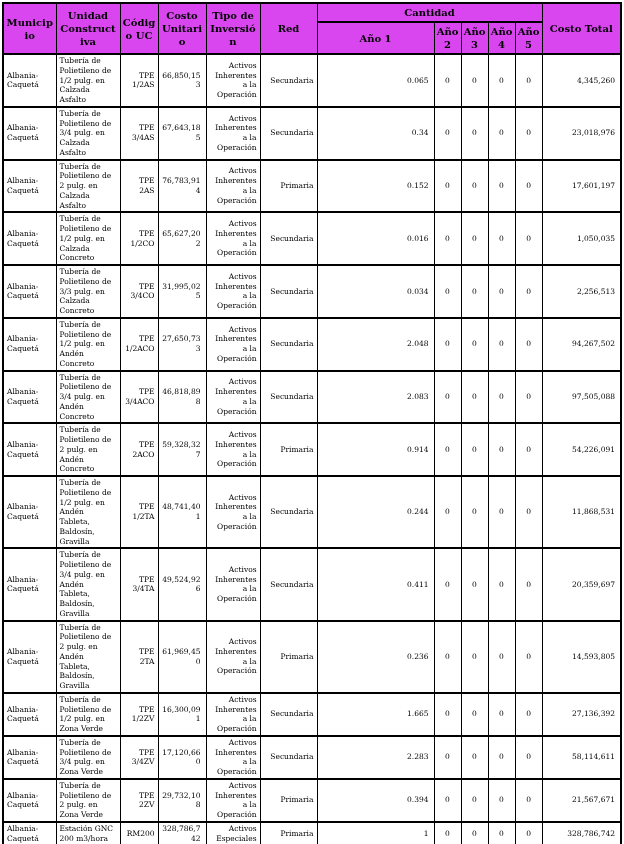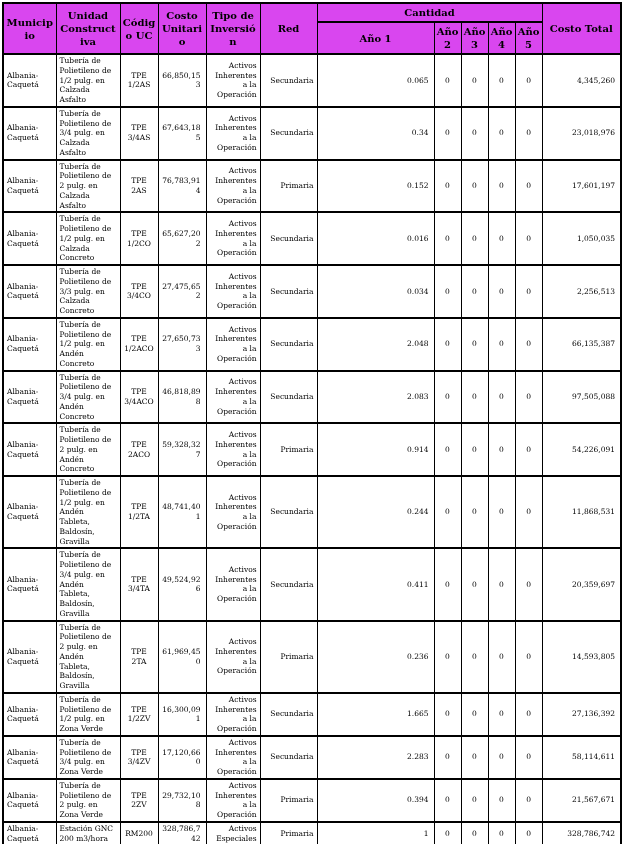--- a/index.html
+++ b/index.html
@@ -27,21 +27,21 @@
   }
   .uc thead th {
     background:#d946ef;
     font-weight:bold;
     font-size:10px;
     text-align:center;
     padding:2px 2px;
   }
   .uc td.c-mun  { }
   .uc td.c-uni  { text-align:left;margin-top:28px; }
-  .uc td.c-cod  { text-align:center;margin-left:28px; }
+  .uc td.c-cod  { text-align:right;margin-left:28px; }
   .uc td.c-tipo { text-align:right; }
   .uc td.c-red  { text-align:right; padding-left:5px; }
   .uc td.num    { text-align:right; padding-right:5px; }
   .uc td.ctr    { text-align:center; }
 </style>
 </head>
 <body>
 
 <table class="uc">
   <colgroup>
@@ -131,21 +131,21 @@
         <td class="ctr">0</td>
         <td class="ctr">0</td>
         <td class="ctr">0</td>
         <td class="ctr">0</td>
         <td class="num">1,050,035</td>
       </tr>
       <tr>
         <td class="c-mun">Albania-Caquetá</td>
         <td class="c-uni">Tubería de Polietileno de 3/3 pulg. en Calzada Concreto</td>
         <td class="c-cod">TPE 3/4CO</td>
-        <td class="num">27,475,652</td>
+        <td class="num">31,995,025</td>
         <td class="c-tipo">Activos Inherentes a la Operación</td>
         <td class="c-red">Secundaria</td>
         <td class="num">0.034</td>
         <td class="ctr">0</td>
         <td class="ctr">0</td>
         <td class="ctr">0</td>
         <td class="ctr">0</td>
         <td class="num">2,256,513</td>
       </tr>
       <tr>
@@ -153,21 +153,21 @@
         <td class="c-uni">Tubería de Polietileno de 1/2 pulg. en Andén Concreto</td>
         <td class="c-cod">TPE 1/2ACO</td>
         <td class="num">27,650,733</td>
         <td class="c-tipo">Activos Inherentes a la Operación</td>
         <td class="c-red">Secundaria</td>
         <td class="num">2.048</td>
         <td class="ctr">0</td>
         <td class="ctr">0</td>
         <td class="ctr">0</td>
         <td class="ctr">0</td>
-        <td class="num">66,135,387</td>
+        <td class="num">94,267,502</td>
       </tr>
       <tr>
         <td class="c-mun">Albania-Caquetá</td>
         <td class="c-uni">Tubería de Polietileno de 3/4 pulg. en Andén Concreto</td>
         <td class="c-cod">TPE 3/4ACO</td>
         <td class="num">46,818,898</td>
         <td class="c-tipo">Activos Inherentes a la Operación</td>
         <td class="c-red">Secundaria</td>
         <td class="num">2.083</td>
         <td class="ctr">0</td>

